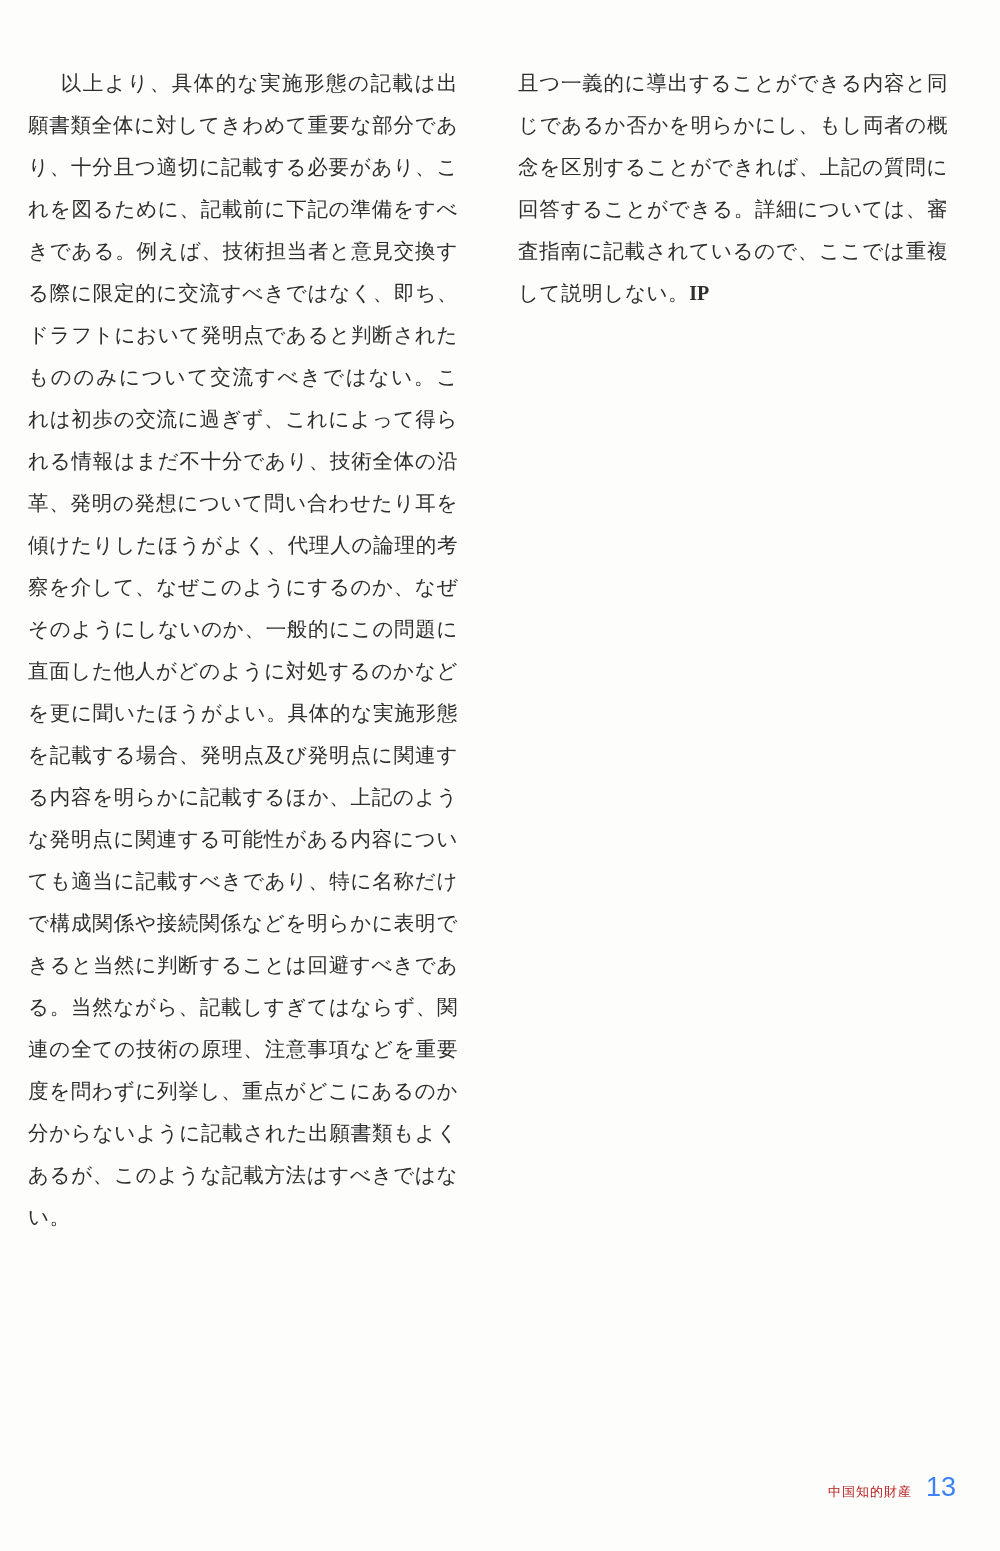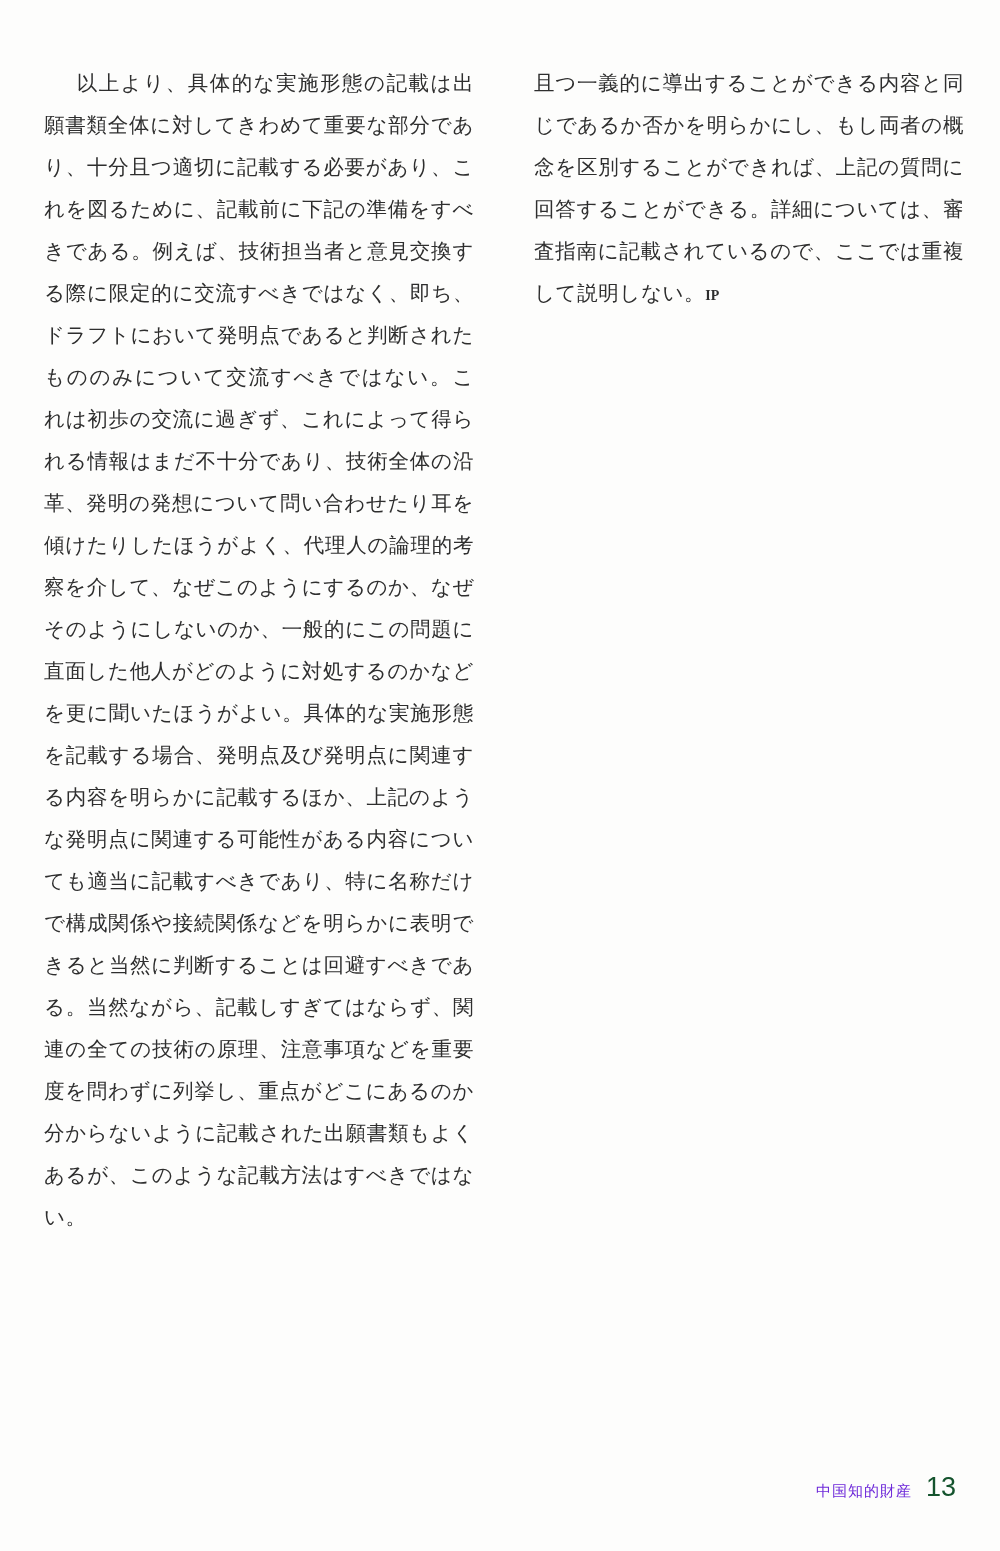--- a/index.html
+++ b/index.html
@@ -16,63 +16,62 @@
     font-family: "Liberation Serif", "DejaVu Serif", serif;
     color: #2a2a2a;
   }
   .columns {
     position: absolute;
     top: 62px;
     left: 0;
     width: 1000px;
     display: flex;
     gap: 60px;
-    padding: 0 36px;
+    padding: 0 28px;
     box-sizing: border-box;
-    justify-content: flex-end;
   }
   .col {
     width: 430px;
     box-sizing: border-box;
   }
   .col p {
     margin: 0;
     font-size: 20.5px;
     line-height: 42px;
     text-align: justify;
     text-justify: inter-character;
     letter-spacing: 0.6px;
     color: #2e2e2e;
   }
   .col p.indent {
     text-indent: 1.6em;
   }
   .ipmark {
     font-family: "Liberation Serif", "DejaVu Serif", serif;
     font-weight: bold;
-    font-size: 14px;
+    font-size: 20px;
     letter-spacing: 0;
   }
   .footer {
     position: absolute;
     bottom: 48px;
     right: 44px;
     display: flex;
     align-items: baseline;
     gap: 14px;
   }
   .footer-label {
-    font-size: 15px;
+    font-size: 13px;
     letter-spacing: 1px;
-    color: #6d28d9;
+    color: #b91c1c;
     font-family: "DejaVu Serif", serif;
   }
   .footer-page {
     font-size: 27px;
-    color: #14532d;
+    color: #3b82f6;
     font-family: "Liberation Sans", sans-serif;
   }
 </style>
 </head>
 <body>
 
 <div class="page">
 
   <div class="columns">
 

